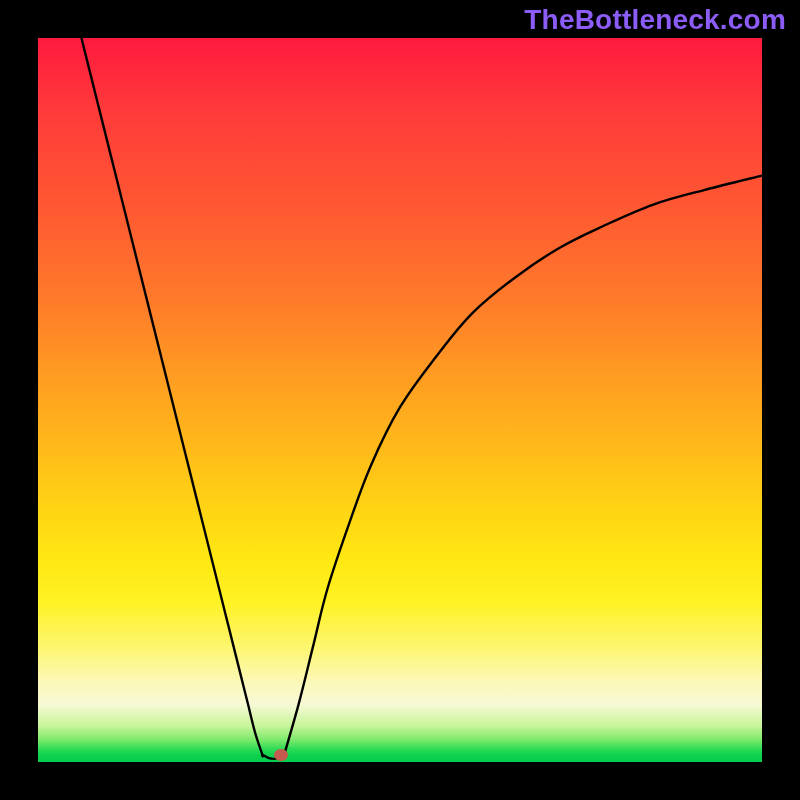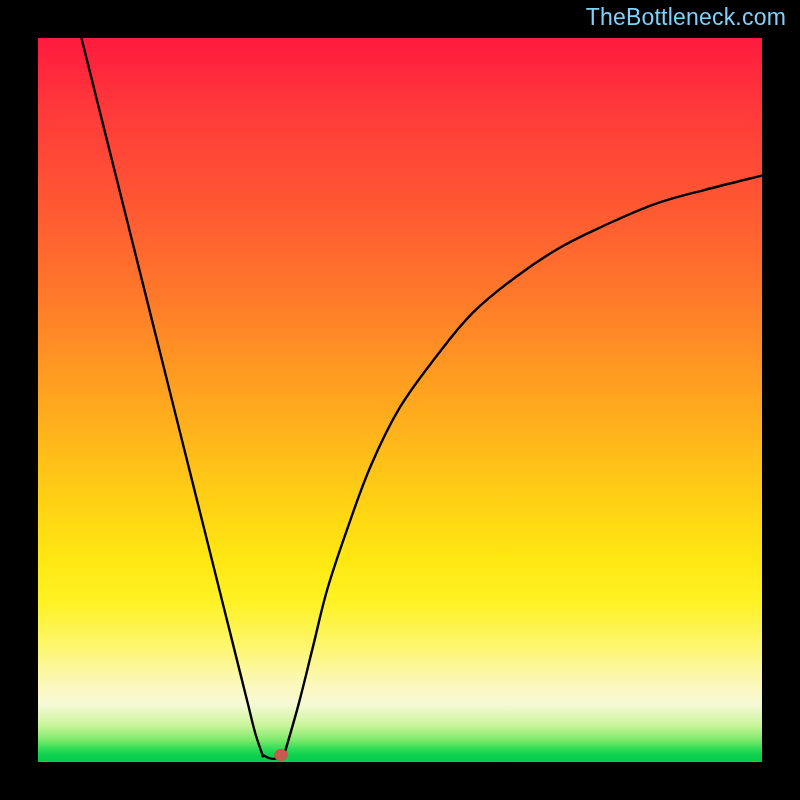--- a/index.html
+++ b/index.html
@@ -44,23 +44,23 @@
       #7ae96a 97%,
       #2fdc57 98.2%,
       #0fd24f 99%,
       #05cc4b 100%
     );
   }
   .watermark {
     position: absolute;
     top: 4px;
     right: 14px;
-    color: #7dd3fc;
-    font-size: 23px;
-    font-weight: 400;
+    color: #8b5cf6;
+    font-size: 28px;
+    font-weight: 700;
     letter-spacing: 0.2px;
     user-select: none;
   }
   svg.curve {
     position: absolute;
     left: 0;
     top: 0;
     width: 724px;
     height: 724px;
     overflow: visible;

